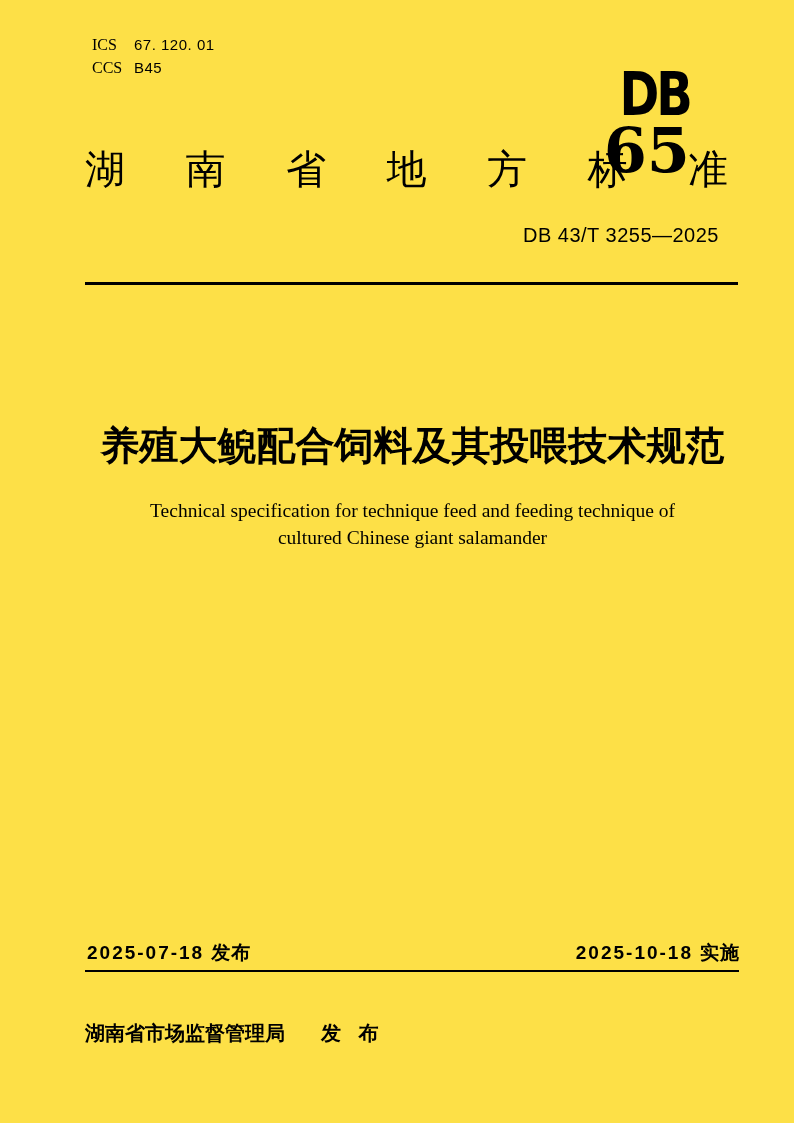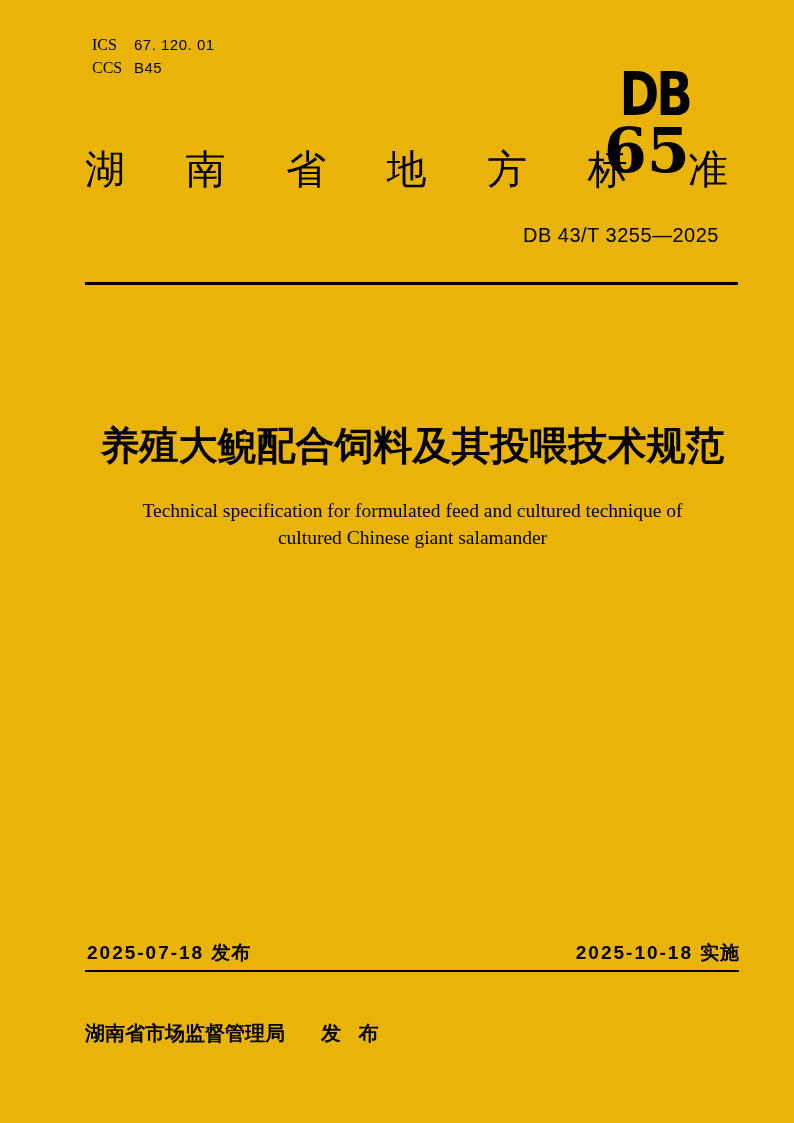--- a/index.html
+++ b/index.html
@@ -2,21 +2,21 @@
 <html><head>
 <meta charset="utf-8">
 <style>
   * { box-sizing: border-box; }
   html, body { margin: 0; padding: 0; background: #ffffff; }
   .page {
     position: relative;
     width: 794px;
     height: 1123px;
     margin: 0 auto;
-    background: #eab308;
+    background: #fde047;
     color: #000000;
     font-family: "Liberation Sans", sans-serif;
     overflow: hidden;
   }
 
   
   .codes-block {
     position: absolute;
     left: 92px;
     top: 33px;
@@ -178,21 +178,21 @@
     <span>准</span>
   </div>
 
   <div class="standard-number">DB 43/T 3255—2025</div>
 
   <div class="rule rule-top"></div>
 
   <div class="title-cn">养殖大鲵配合饲料及其投喂技术规范</div>
 
   <div class="title-en">
-    <div>Technical specification for formulated feed and cultured technique of</div>
+    <div>Technical specification for technique feed and feeding technique of</div>
     <div>cultured Chinese giant salamander</div>
   </div>
 
   <div class="dates-row">
     <div>
       <span class="date-value">2025-07-18</span><span class="date-label">发布</span>
     </div>
     <div>
       <span class="date-value">2025-10-18</span><span class="date-label">实施</span>
     </div>

